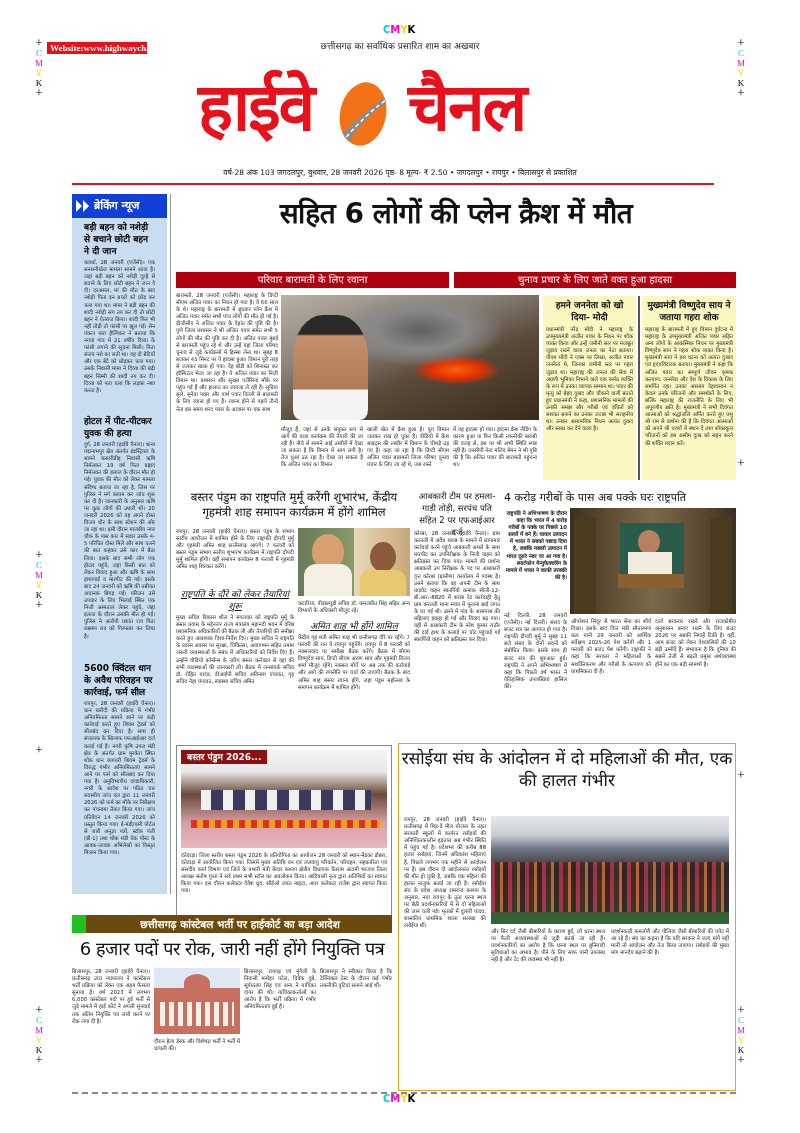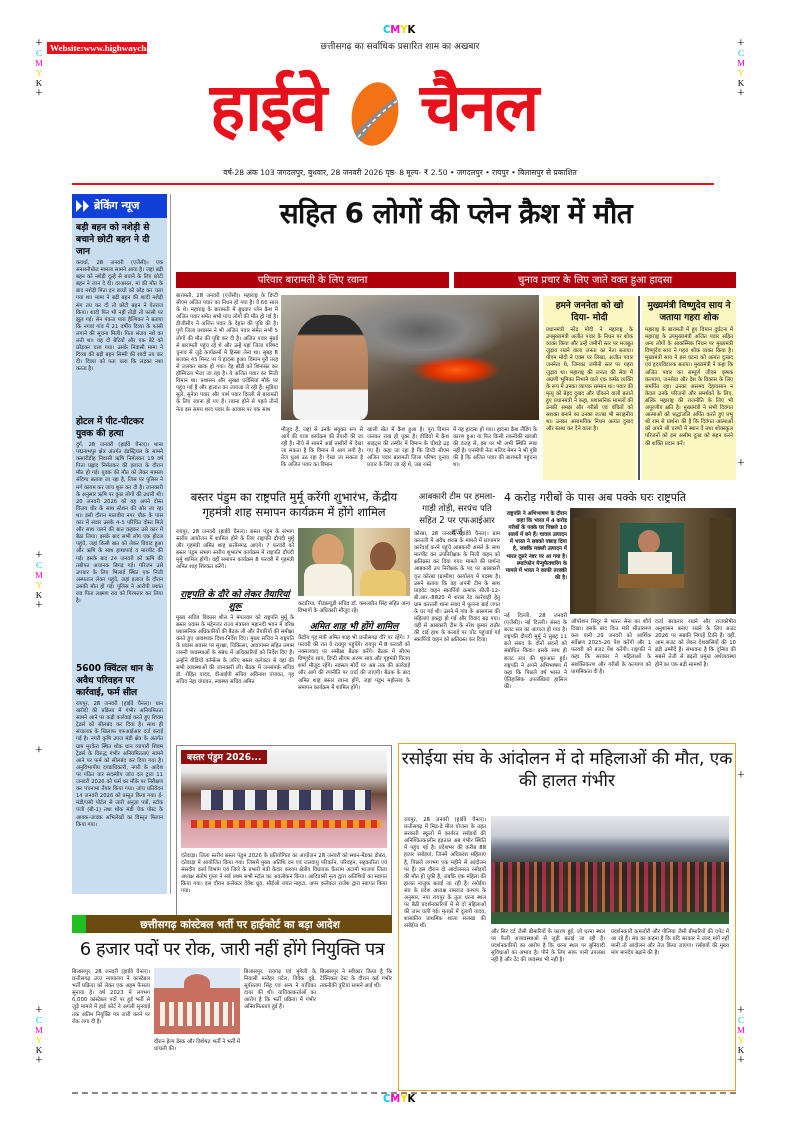--- a/index.html
+++ b/index.html
@@ -12,37 +12,37 @@
   .cmyk-top span:nth-child(1),.cmyk-bot span:nth-child(1){color:#00d0f0}
   .cmyk-top span:nth-child(2),.cmyk-bot span:nth-child(2){color:#ff00c8}
   .cmyk-top span:nth-child(3),.cmyk-bot span:nth-child(3){color:#f0e000}
   .cmyk-top span:nth-child(4),.cmyk-bot span:nth-child(4){color:#000}
   .website{position:absolute;left:47px;top:42px;width:100px;height:12px;background:#e8101a;color:#fff;font-family:"Liberation Serif",serif;font-size:9px;line-height:12px;padding-left:3px;font-weight:bold}
   .tagline{position:absolute;left:0;width:800px;top:39px;text-align:center;font-size:9px;color:#222}
   .mast-text{font-family:"DejaVu Sans",sans-serif;font-weight:bold;color:#e8101a;font-size:70px;line-height:96px;letter-spacing:-2px}
   .dateline{position:absolute;left:0;width:800px;top:167px;text-align:center;font-size:7.5px;color:#111}
   .bn-head{height:24px;background:#1040d8;color:#fff;font-weight:bold;font-size:13px;line-height:24px;padding-left:24px;position:relative}
   .bn-head .arrows{position:absolute;left:4px;top:6px;width:16px;height:12px}
-  .bn-item{padding:3px 4px}
+  .bn-item{padding:3px 12px}
   .bn-title{font-size:10px;font-weight:bold;line-height:13px;color:#000}
   .bn-body{font-size:5.3px;line-height:7.1px;color:#222;text-align:justify;margin-top:2px}
   
   .headline{position:absolute;left:174px;top:196px;width:565px;font-size:28px;font-weight:bold;line-height:36px;text-align:center;letter-spacing:-0.5px}
   .sub-bar{position:absolute;top:272px;height:16px;background:#b00010;color:#fff;font-size:10px;line-height:16px;text-align:center}
   .body{font-size:5.3px;line-height:7.1px;color:#222;text-align:justify}
   .col{position:absolute}
   .yellowbox{position:absolute;background:#fcf7c0}
   .yb-title{font-size:10px;font-weight:bold;line-height:13px;text-align:center;margin:3px 2px}
   .photo{position:absolute;overflow:hidden}
   .sec-head{font-weight:bold;text-align:center}
   .bastar-label{position:absolute;left:4px;top:4px;background:#8c1010;color:#fff;font-size:9px;font-weight:bold;padding:1px 6px;height:14px;line-height:12px;z-index:2}
   .rasoi-box{position:absolute;left:396px;top:743px;width:344px;height:354px;border:1px solid #f0a020}
   .rasoi-kicker{margin:5px 5px 0;height:16px;background:#f000e0;color:#fff;font-style:italic;font-size:9px;line-height:16px;text-align:center}
   .rasoi-title{font-size:17px;font-weight:bold;text-align:center;line-height:22px;margin-top:3px}
-  .underline-sub{font-size:9px;font-style:italic;font-weight:bold;text-decoration:underline;text-align:center;line-height:12px}
+  .underline-sub{font-size:9px;font-style:italic;font-weight:normal;text-decoration:underline;text-align:center;line-height:12px}
 </style>
 </head>
 <body>
 
 <div class="cmyk-top"><span>C</span><span>M</span><span>Y</span><span>K</span></div>
 <div class="cmyk-bot"><span>C</span><span>M</span><span>Y</span><span>K</span></div>
 
 <div class="reg" style="left:34px;top:38px">
   <div class="plus">+</div>
     <div class="c">C</div>
@@ -89,21 +89,21 @@
     <div class="c">C</div>
     <div class="m">M</div>
     <div class="y">Y</div>
     <div class="k">K</div>
     <div class="plus">+</div>
 </div>
 
 <div class="website">Website:www.highwaychannel.in</div>
 <div class="tagline">छत्तीसगढ़ का सर्वाधिक प्रसारित शाम का अखबार</div>
 
-<div style="position:absolute;left:200px;top:60px;width:400px;height:100px">
+<div style="position:absolute;left:188px;top:60px;width:400px;height:100px">
   <div class="mast-text" style="position:absolute;left:10px;top:0;font-size:66px">हाईवे</div>
   <div style="position:absolute;left:152px;top:22px;width:46px;height:64px;border-radius:50%;background:#f47216;overflow:hidden;transform:rotate(12deg)">
     <svg width="46" height="64" viewBox="0 0 46 64">
       <path d="M2 64 C14 44 28 22 46 6 L46 14 C30 28 20 46 14 64 Z" fill="#8a8a8a"></path>
       <path d="M8 64 C18 46 30 26 46 10" stroke="#fff" stroke-width="1.5" stroke-dasharray="4 3" fill="none"></path>
     </svg>
   </div>
   <div class="mast-text" style="position:absolute;left:220px;top:0;font-size:66px">चैनल</div>
 </div>
 

